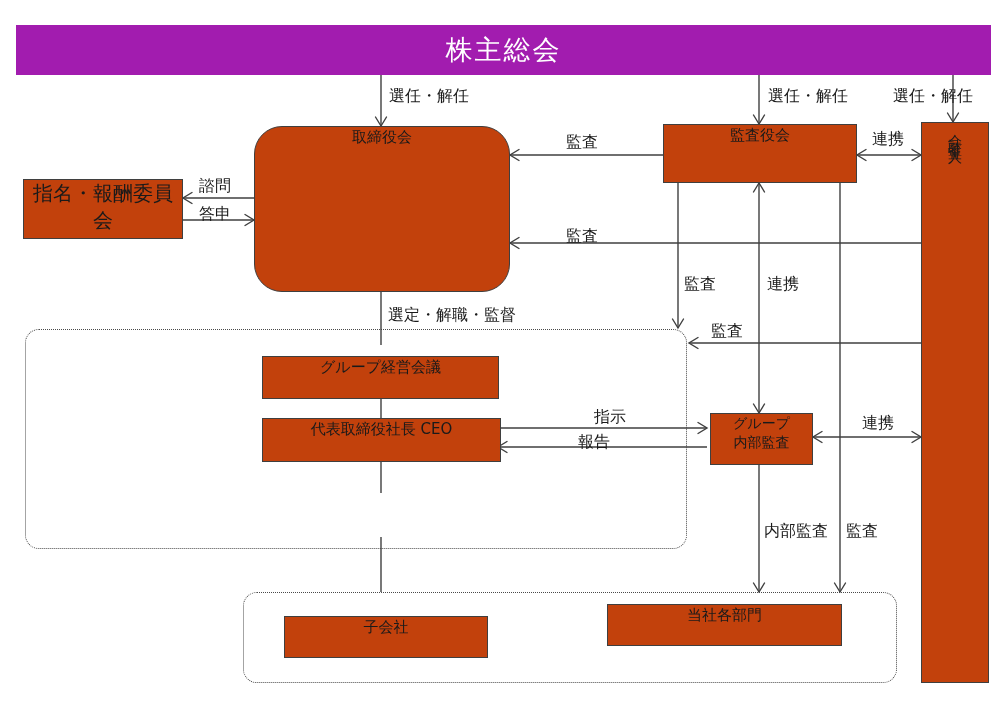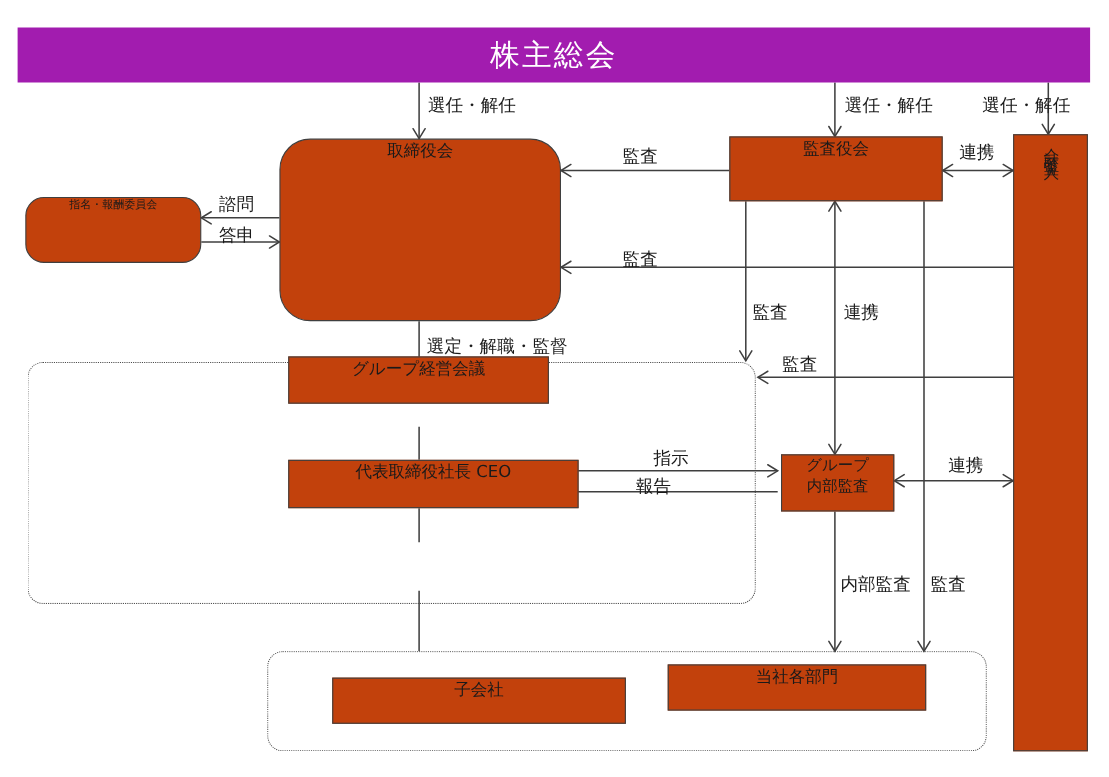--- a/index.html
+++ b/index.html
@@ -22,31 +22,31 @@
   .banner{
     position:absolute;left:16px;top:25px;width:975px;height:50px;
     background:#a21caf;color:#ffffff;display:flex;align-items:center;justify-content:center;
     font-size:27px;letter-spacing:2px;z-index:2;
   }
   .lbl{
     position:absolute;font-size:16px;color:#1a1a1a;white-space:nowrap;z-index:3;
     line-height:1.2;
   }
   .b-board{left:254px;top:126px;width:256px;height:166px;border-radius:28px;}
-  .b-committee{left:23px;top:179px;width:160px;height:60px;font-size:10px;border-radius:17px;}
+  .b-committee{left:23px;top:179px;width:160px;height:60px;font-size:20px;}
   .b-auditboard{left:663px;top:124px;width:194px;height:59px;}
   .b-accounting{left:921px;top:122px;width:68px;height:561px;}
   .b-accounting .vtext{writing-mode:vertical-rl;text-orientation:upright;letter-spacing:4px;font-size:14px;}
   .d-exec{left:25px;top:329px;width:662px;height:220px;}
-  .b-keiei{left:262px;top:324px;width:237px;height:43px;}
-  .b-ceo{left:262px;top:418px;width:264px;height:44px;}
+  .b-keiei{left:262px;top:356px;width:237px;height:43px;}
+  .b-ceo{left:262px;top:418px;width:239px;height:44px;}
   .b-shikkou{left:262px;top:493px;width:237px;height:44px;}
   .b-naibu{left:710px;top:413px;width:103px;height:52px;font-size:14px;}
   .d-bottom{left:243px;top:592px;width:654px;height:91px;}
-  .b-kogaisha{left:302px;top:616px;width:267px;height:42px;}
+  .b-kogaisha{left:284px;top:616px;width:204px;height:42px;}
   .b-tousha{left:607px;top:604px;width:235px;height:42px;}
 </style>
 </head>
 <body>
 
 <div class="stage">
 
   <div class="dotted d-exec"></div>
   <div class="dotted d-bottom"></div>
 

